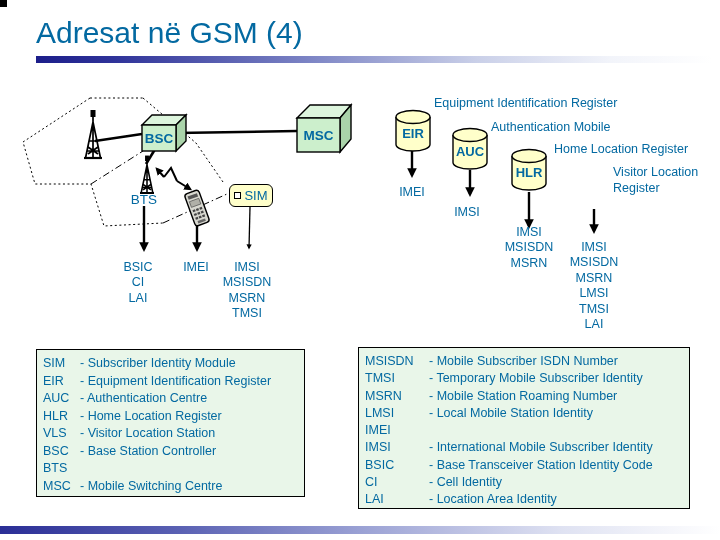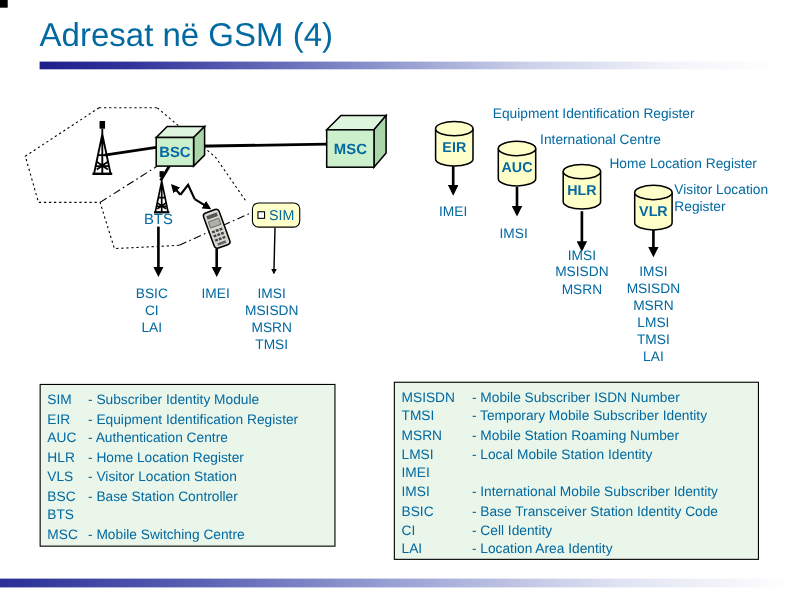--- a/index.html
+++ b/index.html
@@ -176,30 +176,23 @@
     </svg>
     <span class="cyl-label">AUC</span>
   </div>
   <div class="cyl" style="left:510px; top:147px;">
     <svg width="38" height="46">
       <path d="M2,9 L2,36.5 A17,6.5 0 0 0 36,36.5 L36,9" fill="#ffffca" stroke="#000" stroke-width="1.4"></path>
       <ellipse cx="19" cy="9" rx="17" ry="6.5" fill="#ffffca" stroke="#000" stroke-width="1.4"></ellipse>
     </svg>
     <span class="cyl-label">HLR</span>
   </div>
-  <div class="cyl" style="left:575px; top:166px;">
-    <svg width="38" height="46">
-      <path d="M2,9 L2,36.5 A17,6.5 0 0 0 36,36.5 L36,9" fill="#ffffca" stroke="#000" stroke-width="1.4"></path>
-      <ellipse cx="19" cy="9" rx="17" ry="6.5" fill="#ffffca" stroke="#000" stroke-width="1.4"></ellipse>
-    </svg>
-    <span class="cyl-label">VLR</span>
-  </div>
-
-  <div class="cap" style="left:448px; top:95px;text-align:center;">Equipment Identification Register</div>
-  <div class="cap" style="left:491px; top:119px;">International Centre</div>
+
+  <div class="cap" style="left:434px; top:95px;text-align:center;">Equipment Identification Register</div>
+  <div class="cap" style="left:491px; top:119px;">Authentication Mobile</div>
   <div class="cap" style="left:554px; top:141px;">Home Location Register</div>
   <div class="cap wrap" style="left:613px; top:164px; width:98px;">Visitor Location Register</div>
 
   <div class="lab" style="left:109px; top:192px; font-size:13.5px;">BTS</div>
   <div class="lab" style="left:377px; top:185px;">IMEI</div>
   <div class="lab" style="left:432px; top:205px;">IMSI</div>
   <div class="lab" style="left:161px; top:260px;">IMEI</div>
 
   <div class="stack" style="left:103px; top:260px; width:70px;">
     <span>BSIC</span>

